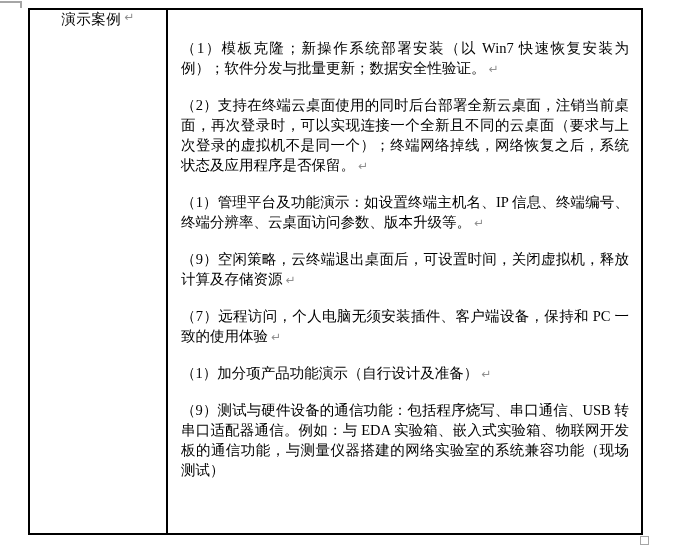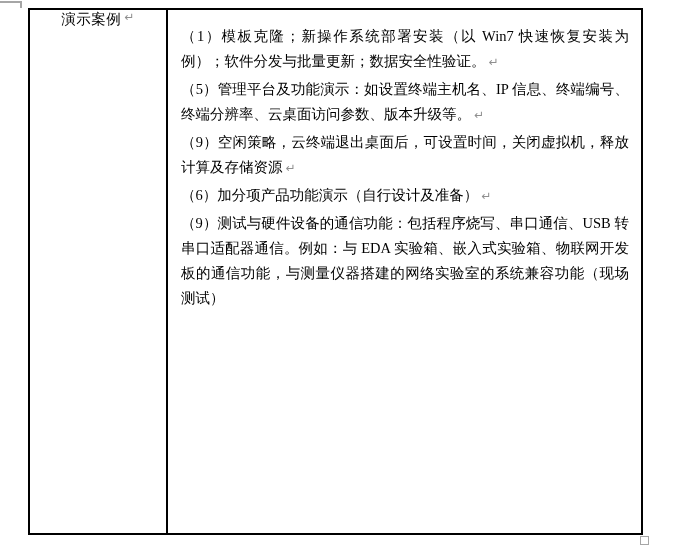--- a/index.html
+++ b/index.html
@@ -48,23 +48,23 @@
     font-size: 14.5px;
     letter-spacing: 0.5px;
   }
   .cell-right {
     flex: 1 1 auto;
     box-sizing: border-box;
     padding: 12px 12px 8px 13px;
     overflow: hidden;
   }
   .para {
-    margin: 2px 0 0 0;
+    margin: 16px 0 0 0;
     font-size: 14.5px;
-    line-height: 25px;
+    line-height: 20px;
     text-align: justify;
     color: #000000;
   }
   .pmark {
     color: #8f8f8f;
     font-size: 12px;
     padding-left: 3px;
     font-family: "DejaVu Sans", sans-serif;
   }
   .resize-handle {
@@ -87,23 +87,25 @@
 
   <div class="doc-table">
 
     <div class="cell-left">
       <span>演示案例</span>
         <span class="pmark">↵</span>
     </div>
 
     <div class="cell-right">
       <p class="para"><span>（1）模板克隆；新操作系统部署安装（以 Win7 快速恢复安装为例）；软件分发与批量更新；数据安全性验证。</span><span class="pmark">↵</span></p>
-      <p class="para"><span>（5）管理平台及功能演示：如设置终端主机名、IP 信息、终端编号、终端分辨率、云桌面访问参数、版本升级等。</span><span class="pmark">↵</span></p>
+      <p class="para"><span>（2）支持在终端云桌面使用的同时后台部署全新云桌面，注销当前桌面，再次登录时，可以实现连接一个全新且不同的云桌面（要求与上次登录的虚拟机不是同一个）；终端网络掉线，网络恢复之后，系统状态及应用程序是否保留。</span><span class="pmark">↵</span></p>
+      <p class="para"><span>（1）管理平台及功能演示：如设置终端主机名、IP 信息、终端编号、终端分辨率、云桌面访问参数、版本升级等。</span><span class="pmark">↵</span></p>
       <p class="para"><span>（9）空闲策略，云终端退出桌面后，可设置时间，关闭虚拟机，释放计算及存储资源</span><span class="pmark">↵</span></p>
-      <p class="para"><span>（6）加分项产品功能演示（自行设计及准备）</span><span class="pmark">↵</span></p>
+      <p class="para"><span>（7）远程访问，个人电脑无须安装插件、客户端设备，保持和 PC 一致的使用体验</span><span class="pmark">↵</span></p>
+      <p class="para"><span>（1）加分项产品功能演示（自行设计及准备）</span><span class="pmark">↵</span></p>
       <p class="para"><span>（9）测试与硬件设备的通信功能：包括程序烧写、串口通信、USB 转串口适配器通信。例如：与 EDA 实验箱、嵌入式实验箱、物联网开发板的通信功能，与测量仪器搭建的网络实验室的系统兼容功能（现场测试）</span></p>
     </div>
 
   </div>
 
   <div class="resize-handle"></div>
 
 </div>
 
 </body></html>

